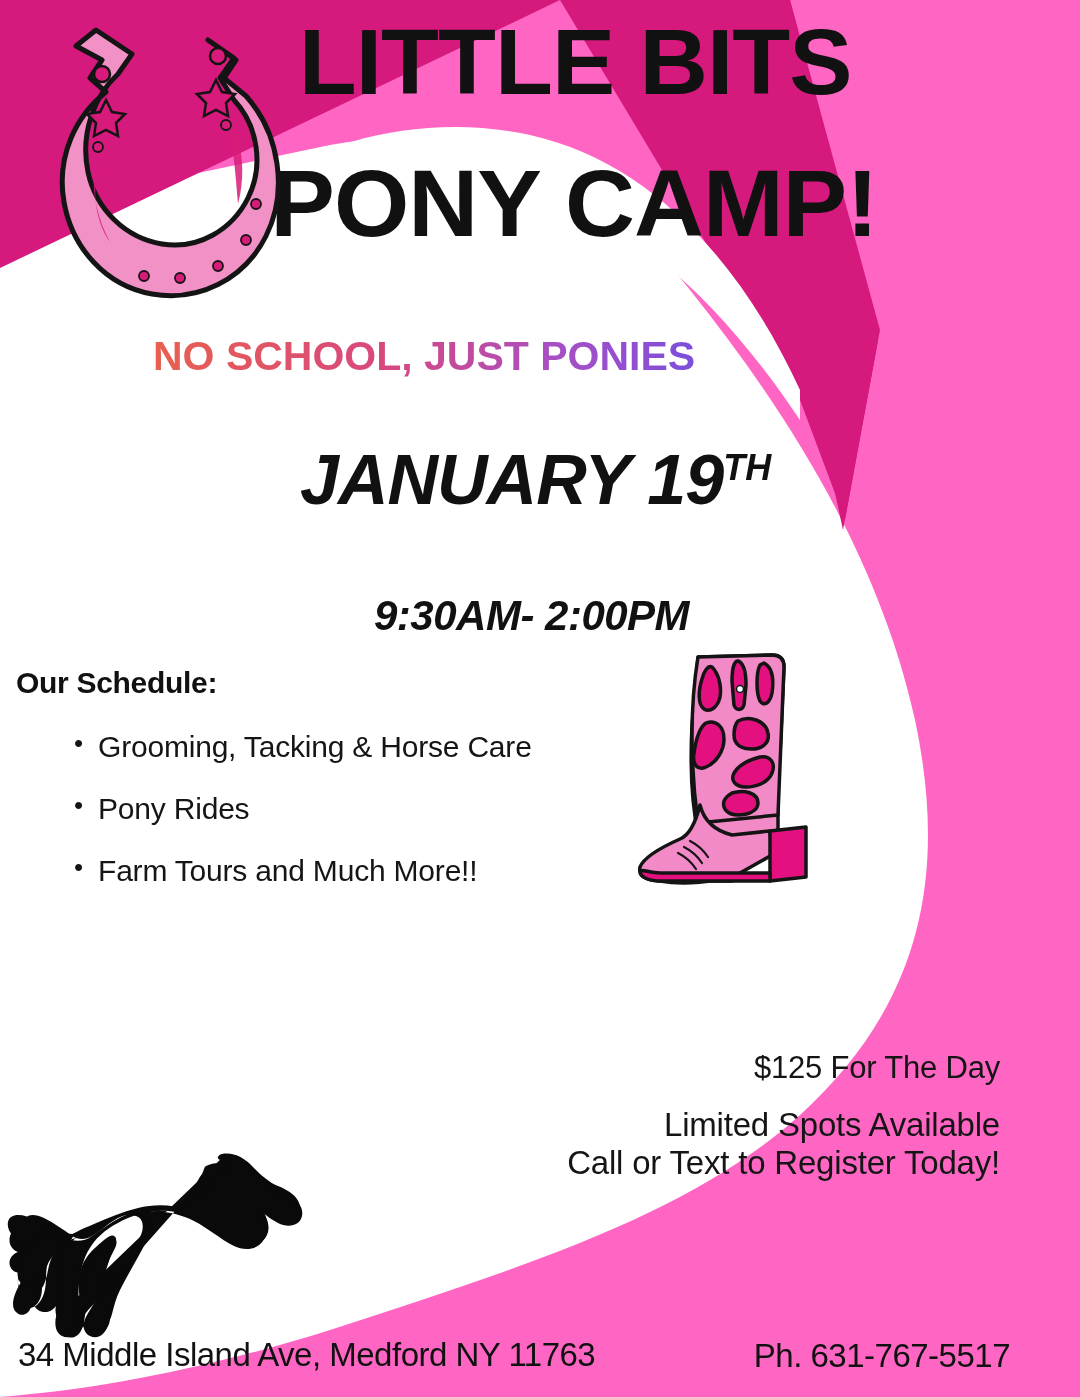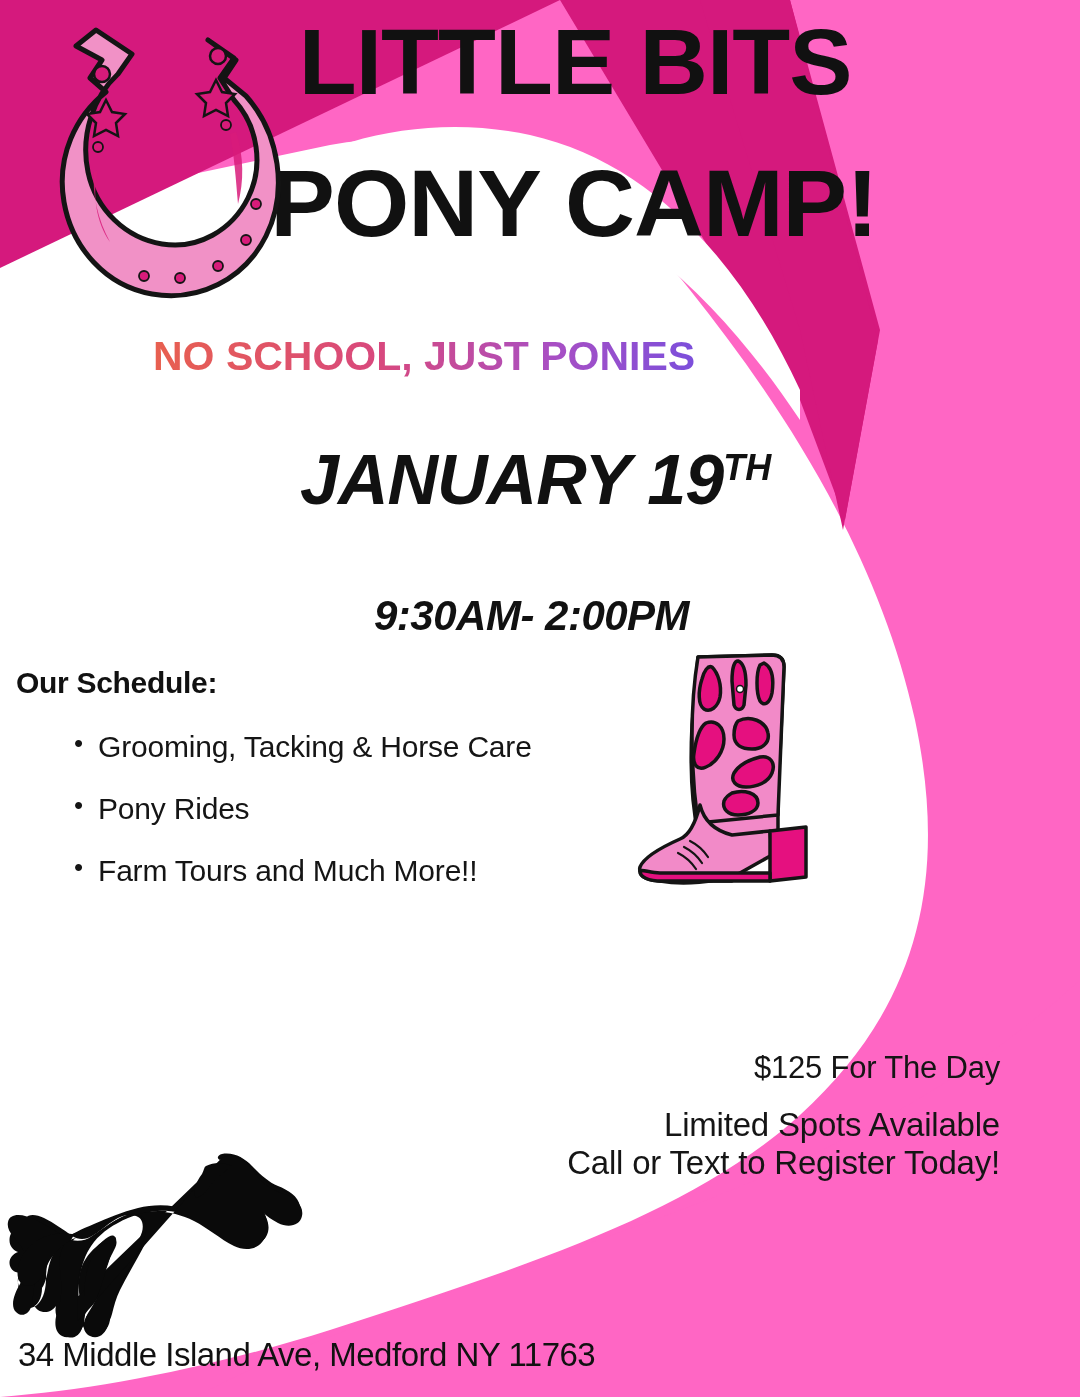--- a/index.html
+++ b/index.html
@@ -495,14 +495,15 @@
              C 52 182 52 172 56 164
              Z"></path>
     <path fill="#0A0A0A" d="M 216 10 C 228 4 240 12 248 24 C 256 36 266 42 278 46 C 290 50 298 58 296 68 C 294 78 282 80 272 75 C 266 72 261 68 256 64 C 260 74 262 86 256 94 C 250 102 238 103 228 98 C 214 91 202 80 188 73 C 172 65 154 62 137 65 C 120 68 104 76 92 88 C 80 100 74 116 72 132 C 70 148 72 164 72 176 C 72 186 64 192 56 188 C 48 184 48 172 52 162 C 56 150 56 136 54 122 C 52 108 56 96 66 86 C 52 90 40 100 34 114 C 28 128 28 144 26 156 C 24 166 16 170 10 164 C 4 158 8 146 14 136 C 20 124 22 110 16 100 C 10 90 0 84 2 74 C 4 64 18 66 30 72 C 42 78 54 86 64 92 C 72 96 82 94 90 87 C 102 77 114 68 126 66 C 136 64 142 72 140 84 C 137 98 128 112 120 126 C 112 142 106 158 104 172 C 102 184 92 190 84 186 C 76 182 78 170 84 162 C 92 150 96 136 100 122 C 104 110 108 100 104 96 C 100 92 92 100 86 110 C 80 122 78 136 78 150 L 78 172 C 78 184 68 190 60 186 Z"></path>
 
     <path fill="#0A0A0A" d="M 200 18 C 208 14 218 14 226 18 C 218 24 210 30 204 38 C 200 44 196 48 190 50 C 186 44 190 34 196 26 C 198 22 198 19 200 18 Z"></path>
 
     <path fill="#0A0A0A" d="M 66 86 C 54 84 42 86 32 92 C 22 98 14 108 12 120 C 10 130 14 138 22 138 C 30 138 36 130 40 120 C 44 110 52 100 62 94 C 66 92 68 88 66 86 Z"></path>
   </svg>
 
   <div id="footer-address">34 Middle Island Ave, Medford NY 11763</div>
+  <div id="footer-phone">Ph. 631-767-5517</div>
 
 </div>
 
 </body></html>

